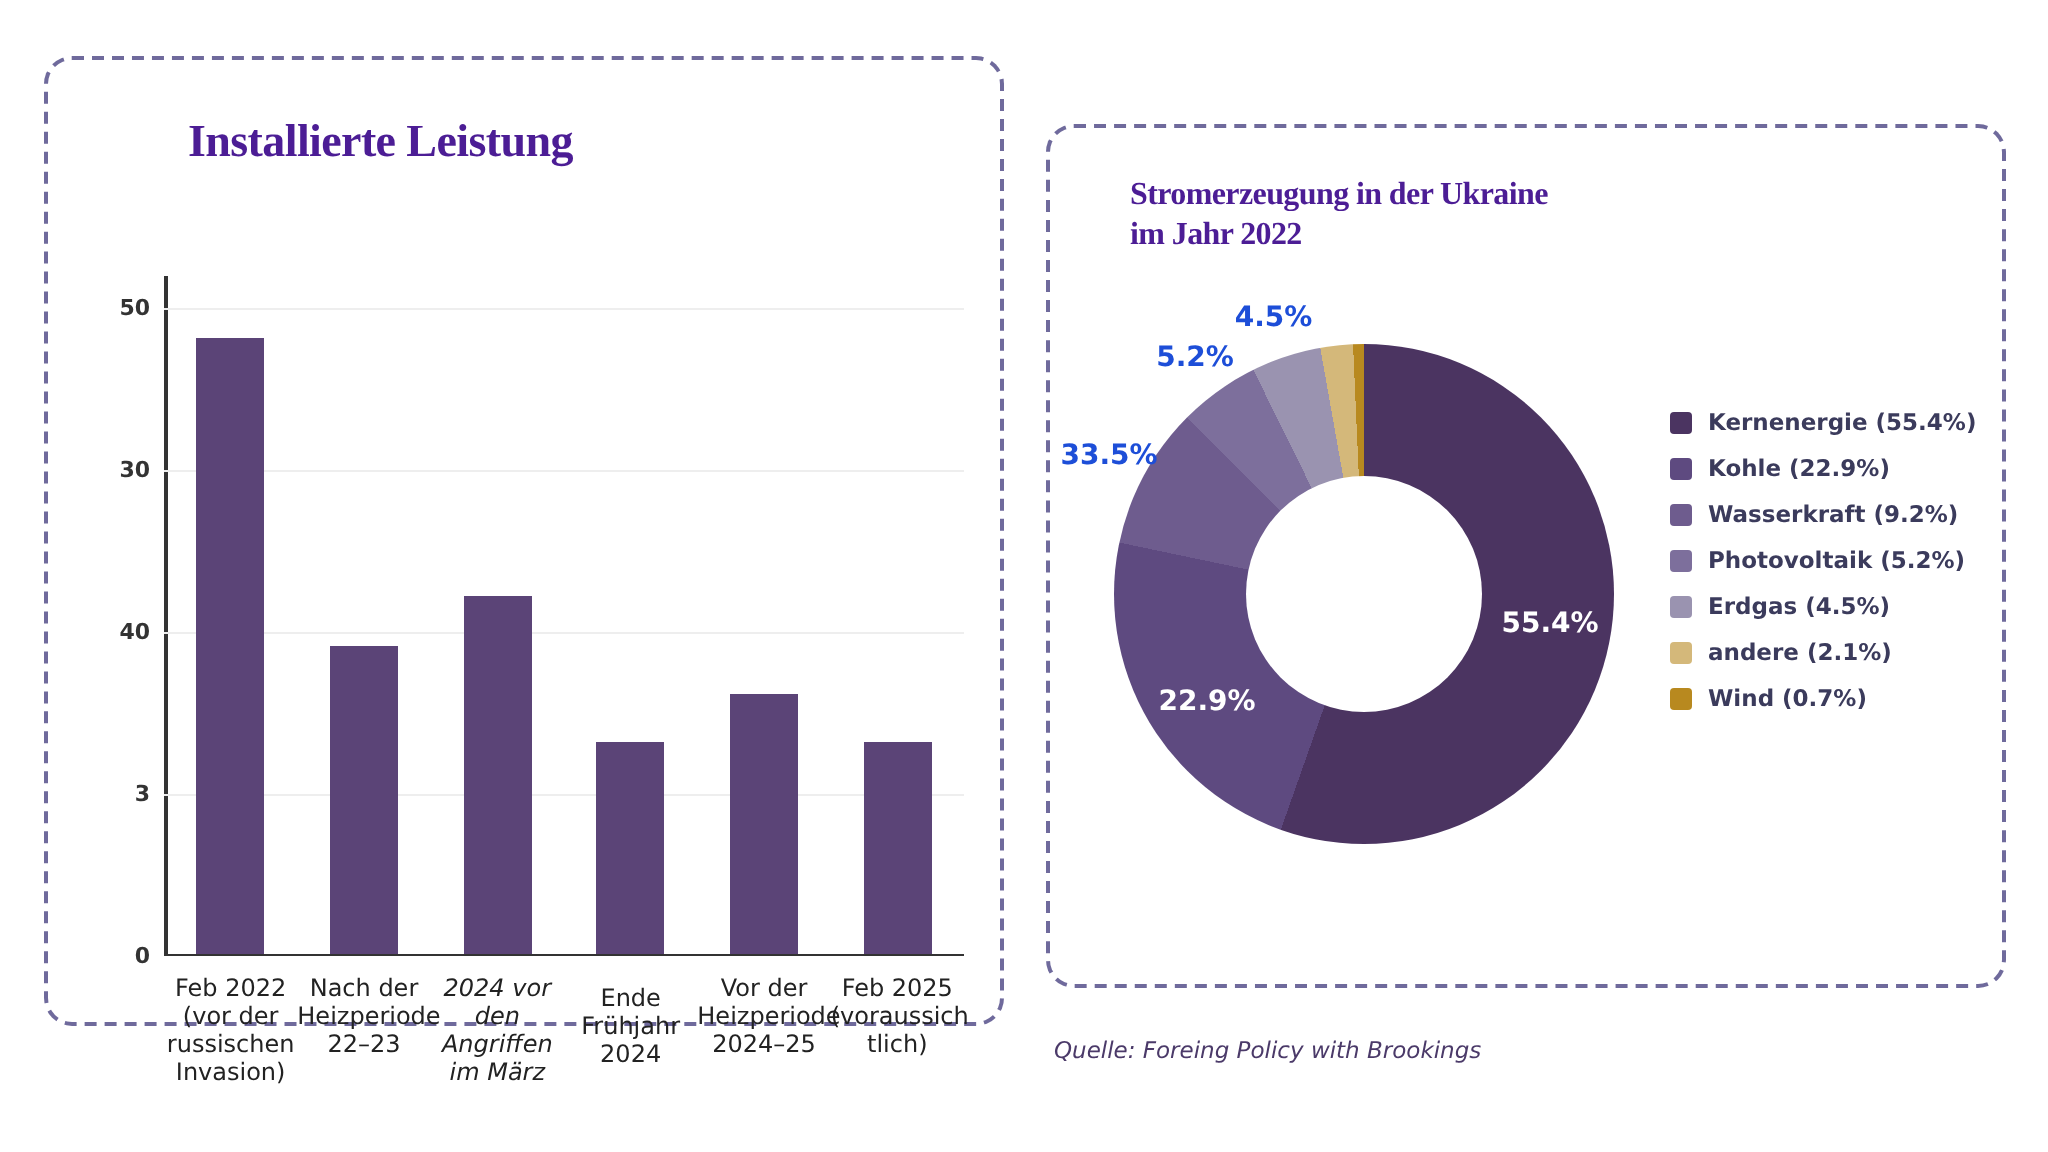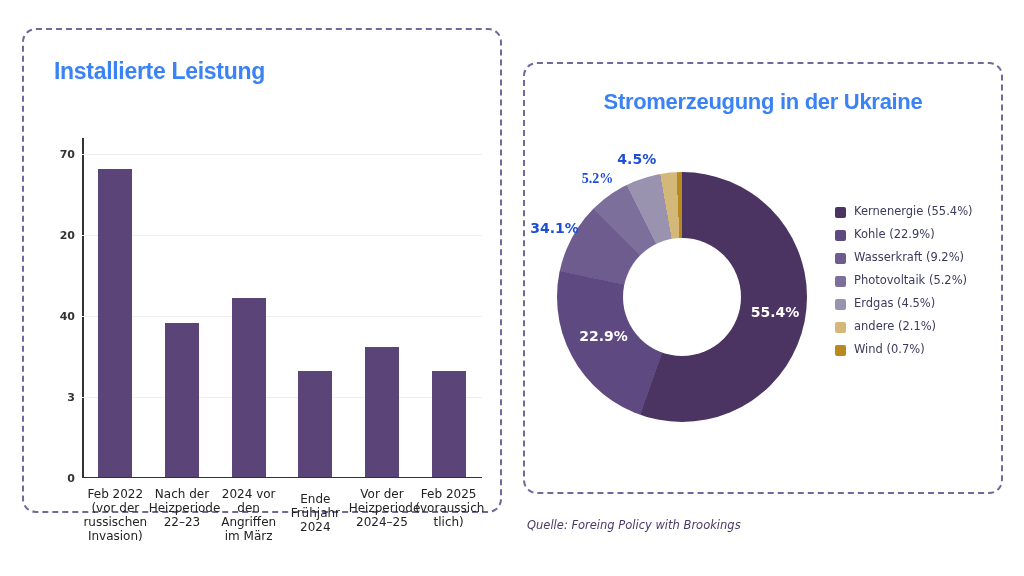--- a/index.html
+++ b/index.html
@@ -28,38 +28,39 @@
     height: 485px;
     padding: 0;
   }
   #pie-panel {
     left: 523px;
     top: 62px;
     width: 480px;
     height: 432px;
   }
   .panel-title {
-    color: #3b82f6;
-    font-weight: bold;
-    font-family: Liberation Sans, sans-serif;
+    color: #4c1d95;
+    font-weight: bold;
+    font-family: Liberation Serif, serif;
     letter-spacing: -0.3px;
+    margin-left: 40px;
   }
   #bar-title {
     position: absolute;
     left: 30px;
     top: 28px;
     font-size: 23px;
   }
   #pie-title {
     position: absolute;
     left: 0;
     right: 0;
     top: 24px;
-    text-align: center;
-    font-size: 22px;
+    text-align: left;
+    font-size: 16px;
     line-height: 1.25;
   }
   
   #bar-plot {
     position: absolute;
     left: 58px;
     top: 108px;
     width: 400px;
     height: 340px;
   }
@@ -145,22 +146,23 @@
     color: #1d4ed8;
   }
   #legend {
     position: absolute;
     left: 310px;
     top: 140px;
     width: 165px;
   }
   .legend-item {
     display: flex;
-    align-items: flex-end;
+    align-items: center;
     margin-bottom: 9px;
+    font-weight: bold;
   }
   .legend-swatch {
     width: 11px;
     height: 11px;
     border-radius: 2px;
     margin-right: 8px;
     flex: 0 0 auto;
   }
   .legend-text {
     font-size: 11.5px;
@@ -187,35 +189,35 @@
     <div id="bar-gridlines">
         <div class="grid-line" style="top: 259.048px;"></div>
         <div class="grid-line" style="top: 178.095px;"></div>
         <div class="grid-line" style="top: 97.1429px;"></div>
         <div class="grid-line" style="top: 16.1905px;"></div>
       </div>
     <div id="bar-yticks">
         <div class="y-tick-label" style="top: 340px;">0</div>
         <div class="y-tick-label" style="top: 259.048px;">3</div>
         <div class="y-tick-label" style="top: 178.095px;">40</div>
-        <div class="y-tick-label" style="top: 97.1429px;">20</div>
-        <div class="y-tick-label" style="top: 16.1905px;">70</div>
+        <div class="y-tick-label" style="top: 97.1429px;">30</div>
+        <div class="y-tick-label" style="top: 16.1905px;">50</div>
       </div>
     <div id="bars">
         <div class="bar" style="left: 16.3333px; width: 34px; height: 307.619px; background: rgb(91, 68, 119);"></div>
         <div class="bar-label" style="left: 0px; width: 66.6667px;">Feb 2022
 (vor der
 russischen
 Invasion)</div>
         <div class="bar" style="left: 83px; width: 34px; height: 153.81px; background: rgb(91, 68, 119);"></div>
         <div class="bar-label" style="left: 66.6667px; width: 66.6667px;">Nach der
 Heizperiode
 22–23</div>
         <div class="bar" style="left: 149.667px; width: 34px; height: 178.095px; background: rgb(91, 68, 119);"></div>
-        <div class="bar-label" style="left: 133.333px; width: 66.6667px;">2024 vor
+        <div class="bar-label" style="left: 133.333px; width: 66.6667px; font-style: italic;">2024 vor
 den
 Angriffen
 im März</div>
         <div class="bar" style="left: 216.333px; width: 34px; height: 105.238px; background: rgb(91, 68, 119);"></div>
         <div class="bar-label" style="left: 200px; width: 66.6667px; margin-top: 14px;">Ende
 Frühjahr
 2024</div>
         <div class="bar" style="left: 283px; width: 34px; height: 129.524px; background: rgb(91, 68, 119);"></div>
         <div class="bar-label" style="left: 266.667px; width: 66.6667px;">Vor der
 Heizperiode
@@ -224,29 +226,30 @@
         <div class="bar-label" style="left: 333.333px; width: 66.6667px;">Feb 2025
 (voraussich
 tlich)</div>
       </div>
   </div>
 </div>
 
 <div class="panel" id="pie-panel">
   <div class="panel-title" id="pie-title">
     <div>Stromerzeugung in der Ukraine</div>
+    <div>im Jahr 2022</div>
   </div>
   <div id="donut-wrap">
     <div id="donut" style="background: conic-gradient(rgb(75, 52, 97) 0deg, rgb(75, 52, 97) 199.44deg, rgb(94, 74, 128) 199.44deg, rgb(94, 74, 128) 281.88deg, rgb(110, 92, 142) 281.88deg, rgb(110, 92, 142) 315deg, rgb(125, 111, 156) 315deg, rgb(125, 111, 156) 333.72deg, rgb(154, 147, 176) 333.72deg, rgb(154, 147, 176) 349.92deg, rgb(212, 184, 122) 349.92deg, rgb(212, 184, 122) 357.48deg, rgb(184, 137, 31) 357.48deg, rgb(184, 137, 31) 360deg);"></div>
     <div id="donut-hole"></div>
     <div id="slice-labels">
         <div class="slice-label" style="left: 218px; top: 140.195px; transform: translate(-50%, -50%);">55.4%</div>
-        <div class="slice-label" style="left: 46.5445px; top: 164px; transform: translate(-50%, -50%);">22.9%</div>
-        <div class="slice-label dark" style="left: -2.50086px; top: 55.9455px; transform: translate(-50%, -50%);">34.1%</div>
-        <div class="slice-label dark" style="left: 40.5099px; top: 7.15935px; transform: translate(-50%, -50%); font-family: Liberation Serif, serif;">5.2%</div>
+        <div class="slice-label" style="left: 46.5445px; top: 179px; transform: translate(-50%, -50%);">22.9%</div>
+        <div class="slice-label dark" style="left: -2.50086px; top: 55.9455px; transform: translate(-50%, -50%);">33.5%</div>
+        <div class="slice-label dark" style="left: 40.5099px; top: 7.15935px; transform: translate(-50%, -50%);">5.2%</div>
         <div class="slice-label dark" style="left: 79.7595px; top: -12.7617px; transform: translate(-50%, -50%);">4.5%</div>
       </div>
   </div>
   <div id="legend">
       <div class="legend-item">
         <span class="legend-swatch" style="background: rgb(75, 52, 97);"></span>
         <span class="legend-text">Kernenergie (55.4%)</span>
       </div>
       <div class="legend-item">
         <span class="legend-swatch" style="background: rgb(94, 74, 128);"></span>

